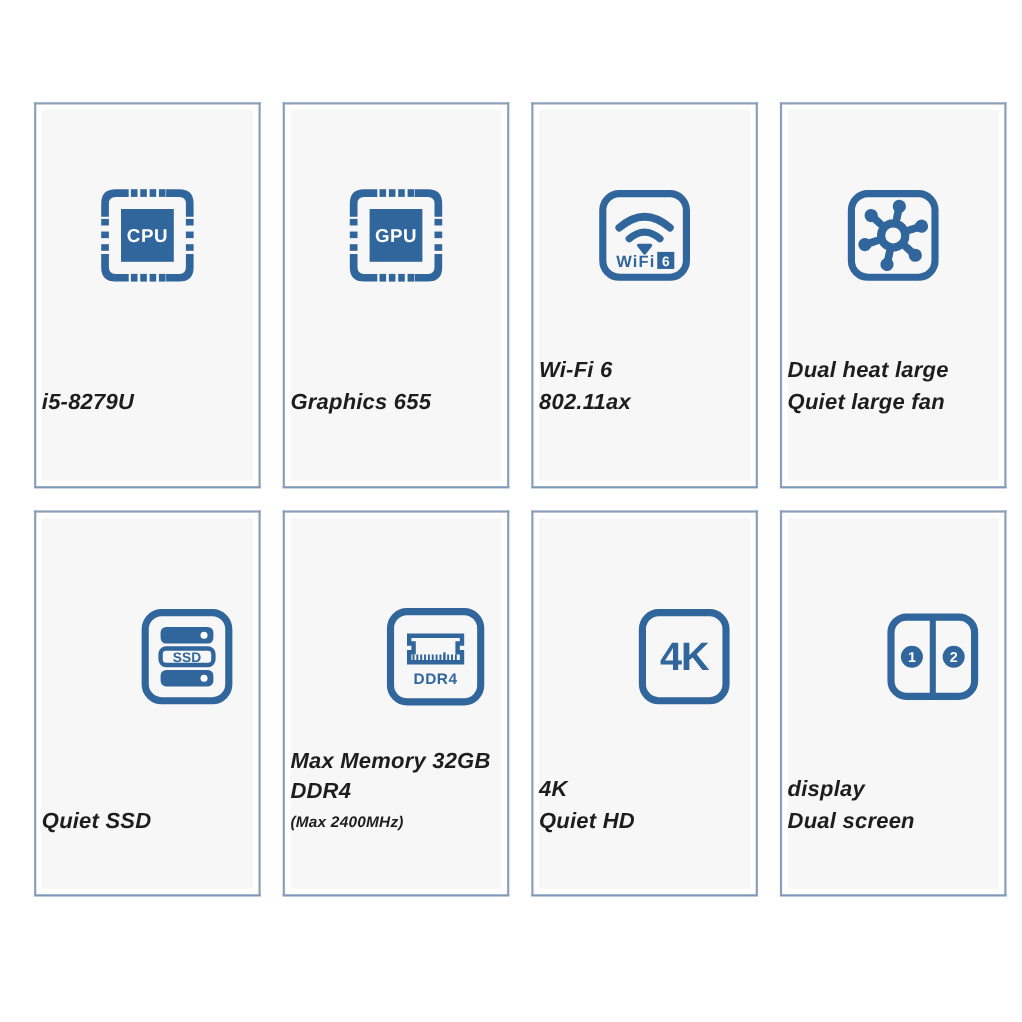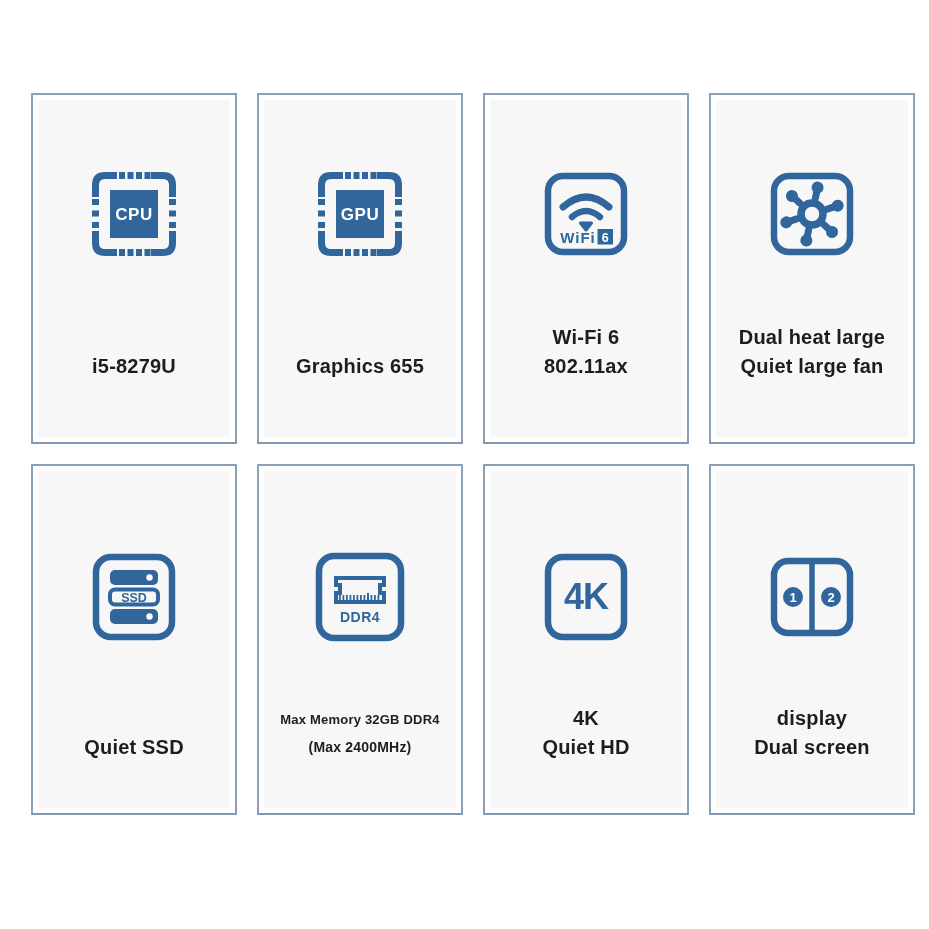--- a/index.html
+++ b/index.html
@@ -40,34 +40,34 @@
     background:var(--card-bg);
     position:relative;
   }
   .icon-wrap{
     position:absolute;
     left:50%;top:114px;
     transform:translate(-50%,-50%);
     color:var(--icon-blue);
     line-height:0;
   }
-  .row2 .icon-wrap{top:126px;}
+  .row2 .icon-wrap{top:126px;margin-left:36px;}
   .label{
     position:absolute;
     left:0;right:0;
     bottom:56px;
-    text-align:center;
     font-weight:bold;
     font-size:20px;
     line-height:29px;
     color:var(--text-color);
     letter-spacing:.2px;
+    font-style:italic;
   }
   .row2 .label{bottom:46px;}
-  .label-small .l0{font-size:13px;line-height:27px;}
+  .label-small .l0{font-size:20px;line-height:27px;}
   .label-small .l1{font-size:14px;line-height:29px;}
   svg{display:block;}
   svg text{font-family:"Liberation Sans",sans-serif;}
 </style>
 </head>
 <body>
 
 <div class="grid">
 
   <div class="card row1">

